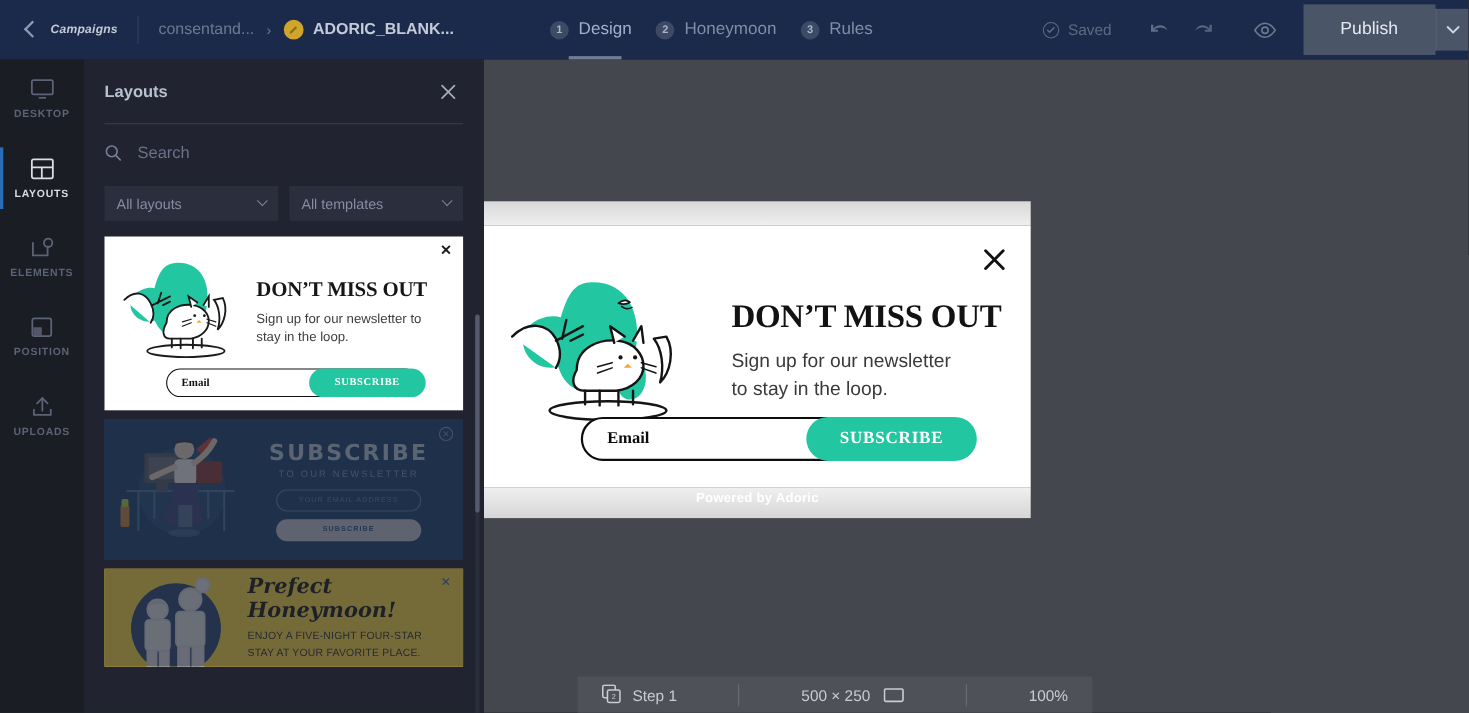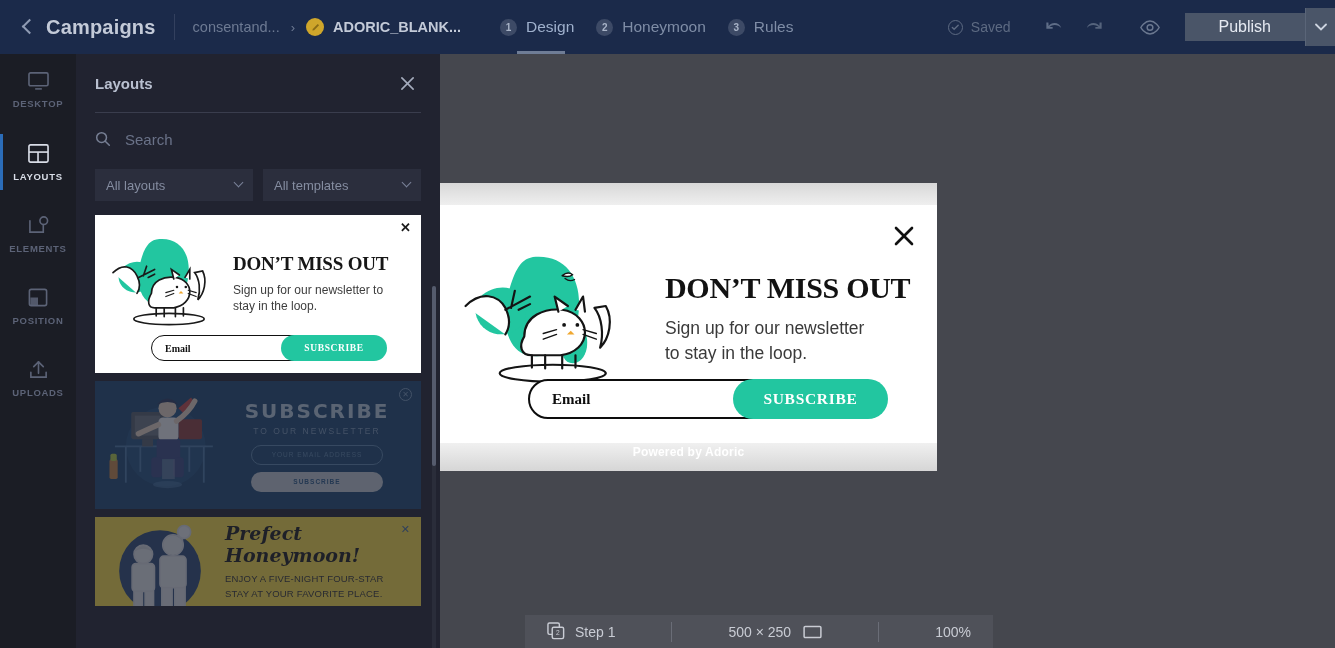--- a/index.html
+++ b/index.html
@@ -21,22 +21,23 @@
   .back-chev {
     width:22px; height:22px; position:relative; cursor:pointer; flex:0 0 auto;
   }
   .back-chev::before {
     content:""; position:absolute; left:8px; top:5px;
     width:9px; height:9px;
     border-left:2px solid #8f9bb3; border-bottom:2px solid #8f9bb3;
     transform:rotate(45deg);
   }
   .bc-campaigns {
-    color:#c3cad8; font-size:20px; font-weight:bold; margin-left:8px;
+    color:#c3cad8; font-size:11px; font-weight:bold; margin-left:8px;
     letter-spacing:.2px;
+    font-style:italic;
   }
   .bc-divider { width:1px; height:26px; background:#33405e; margin:0 18px; }
   .bc-mid { color:#6d7a93; font-size:14.5px; }
   .bc-sep {
     color:#6d7a93; font-size:13px; margin:0 11px; position:relative; top:0px;
   }
   .adoric-badge {
     width:18px; height:18px; border-radius:50%;
     background:#cfa62b; display:inline-flex; align-items:center; justify-content:center;
     margin-right:9px; flex:0 0 auto;
@@ -73,21 +74,21 @@
     border:1.6px solid #5d6a82; margin-right:8px;
     display:flex; align-items:center; justify-content:center;
   }
   .undo-redo { display:flex; align-items:center; gap:6px; margin-right:22px; }
   .icon-btn {
     width:34px; height:30px; display:flex; align-items:center; justify-content:center;
     cursor:pointer; border-radius:3px;
   }
   .eye-btn { margin-right:18px; }
   .publish-btn {
-    height:28px; background:#4a5568; color:#e6eaf2;
+    height:46px; background:#4a5568; color:#e6eaf2;
     font-size:16px; padding:0 34px;
     display:flex; align-items:center; justify-content:center;
     cursor:pointer;
   }
   .publish-caret {
     width:30px; height:38px; background:#4a5568;
     display:flex; align-items:center; justify-content:center; cursor:pointer;
     border-left:1px solid #5a6578;
   }
 

